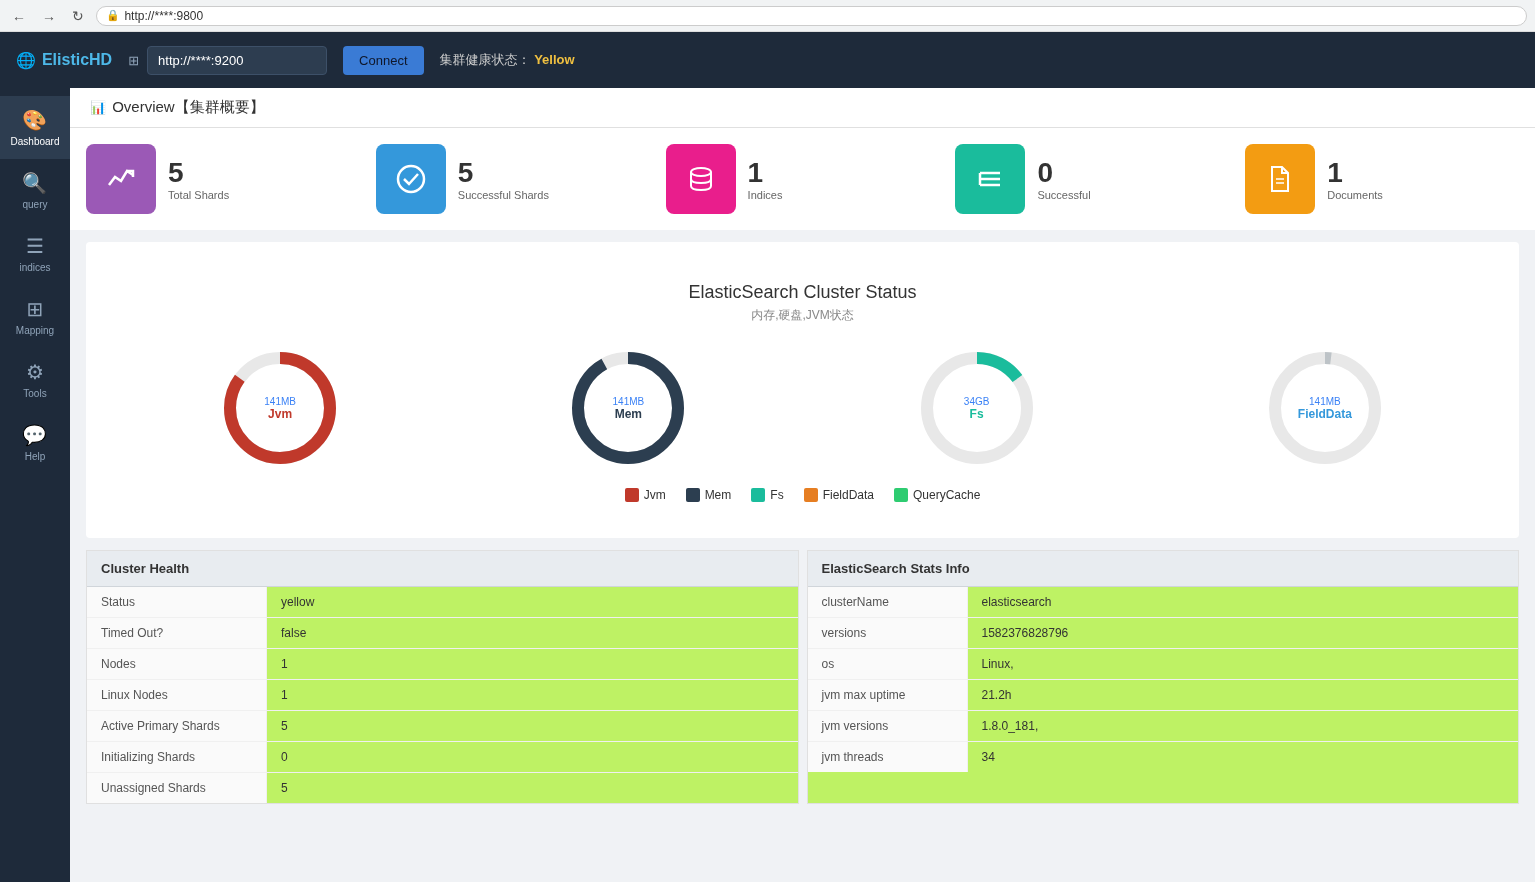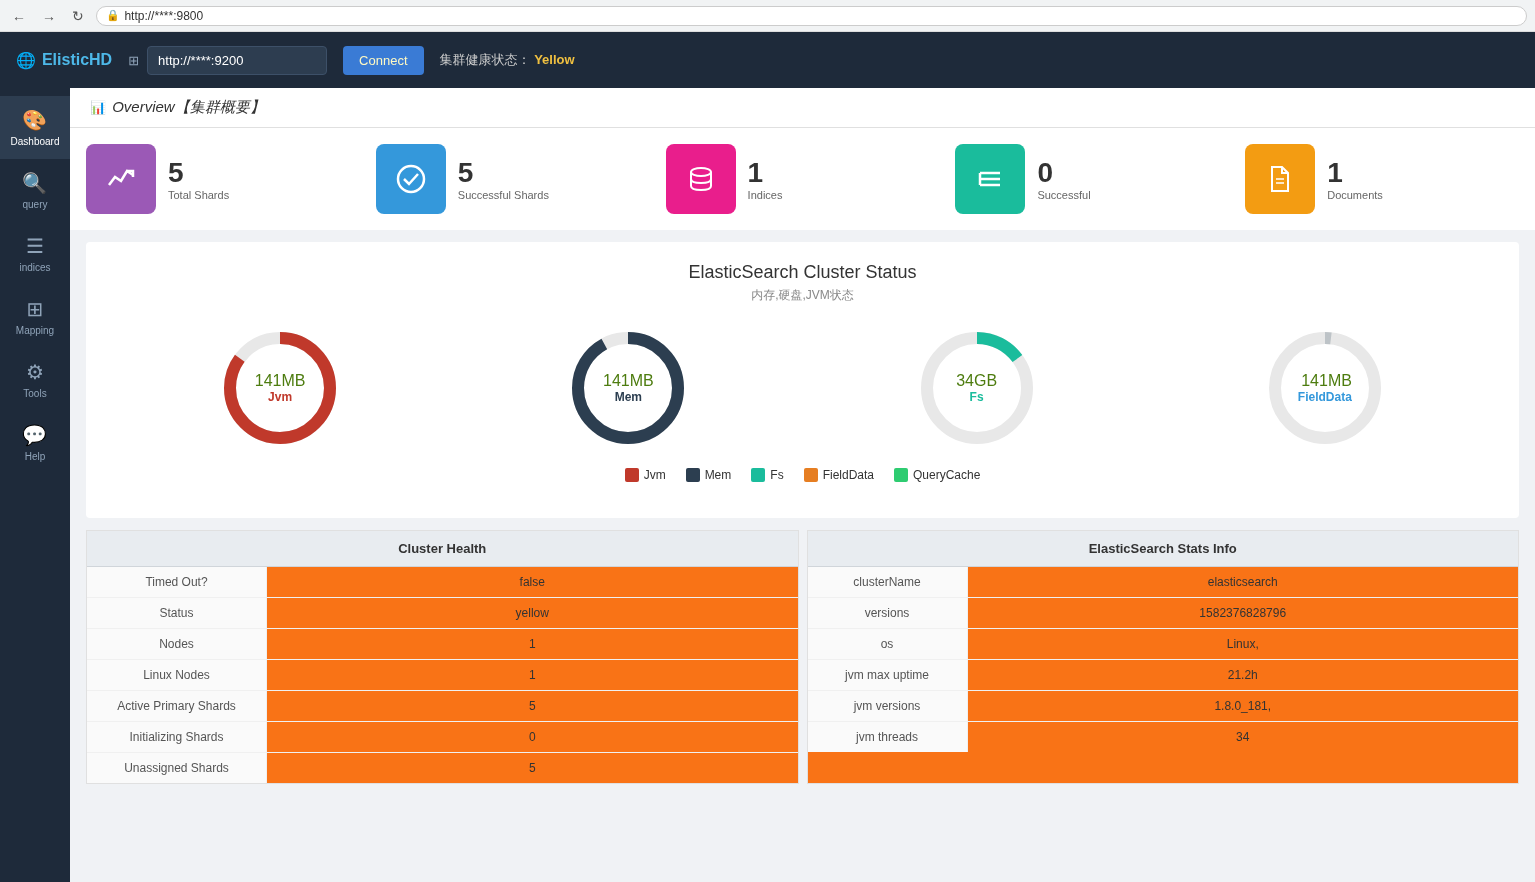--- a/index.html
+++ b/index.html
@@ -59,21 +59,21 @@
       background: #2d3d50;
       border: 1px solid #3d5068;
       color: white;
       padding: 6px 10px;
       border-radius: 4px;
       font-size: 13px;
       width: 180px;
     }
     .connect-btn {
       background: #3a7bd5;
-      color: #fef9c3;
+      color: #0f172a;
       border: none;
       padding: 7px 16px;
       border-radius: 4px;
       cursor: pointer;
       font-size: 13px;
       text-align: right;
     }
     .health-status {
       color: #ccc;
       font-size: 13px;
@@ -123,21 +123,21 @@
     
     .page-header {
       background: white;
       padding: 10px 20px;
       border-bottom: 1px solid #e0e0e0;
       display: flex;
       align-items: center;
       gap: 6px;
     }
     .page-header .chart-icon { color: #4db8e8; }
-    .page-header h2 { font-size: 15px; color: #333; font-weight: 500; font-style: italic; }
+    .page-header h2 { font-size: 15px; color: #333; font-weight: 500; }
 
     
     .stats-row {
       display: flex;
       gap: 0;
       padding: 16px 16px;
       gap: 16px;
       background: white;
       margin: 0;
     }
@@ -172,20 +172,21 @@
       background: white;
       margin: 12px 16px;
       padding: 20px;
       border-radius: 4px;
     }
     .cluster-section h3 {
       text-align: center;
       font-size: 18px;
       font-weight: 500;
       margin-bottom: 4px;
+      margin-top: 20px;
     }
     .cluster-section .subtitle {
       text-align: center;
       color: #888;
       font-size: 12px;
       margin-bottom: 24px;
     }
 
     
     .charts-row {
@@ -209,21 +210,21 @@
       height: 120px;
       transform: rotate(-90deg);
     }
     .donut-label {
       position: absolute;
       top: 50%;
       left: 50%;
       transform: translate(-50%, -50%);
       text-align: center;
     }
-    .donut-label .value { font-size: 16px; color: #4d7c0f; text-align: right; }
+    .donut-label .value { font-size: 10px; color: #3b82f6; }
     .donut-label .name { font-size: 12px; font-weight: bold; }
     .donut-label .name.jvm { color: #c0392b; }
     .donut-label .name.mem { color: #2c3e50; }
     .donut-label .name.fs { color: #1abc9c; }
     .donut-label .name.fd { color: #3498db; }
 
     
     .legend-row {
       display: flex;
       justify-content: center;
@@ -244,23 +245,22 @@
     }
 
     
     .tables-row {
       display: flex;
       gap: 0;
       margin: 0 16px 16px 16px;
     }
     .table-section {
       flex: 1;
-      background: #f97316;
+      background: #bef264;
       border: 1px solid #e0e0e0;
-      text-align: center;
     }
     .table-section:first-child { margin-right: 8px; }
     .table-header {
       background: #e8ecf0;
       padding: 10px 14px;
       font-weight: bold;
       font-size: 13px;
       border-bottom: 1px solid #d0d5da;
     }
     .table-row {
@@ -505,28 +505,28 @@
         </div>
       </div>
 
     </div>
 
     <div class="tables-row">
 
       <div class="table-section">
         <div class="table-header">Cluster Health</div>
         <div class="table-row">
+          <div class="table-cell">Status</div>
+          <div class="table-cell">yellow</div>
+        </div>
+        <div class="table-row">
           <div class="table-cell">Timed Out?</div>
           <div class="table-cell">false</div>
         </div>
         <div class="table-row">
-          <div class="table-cell">Status</div>
-          <div class="table-cell">yellow</div>
-        </div>
-        <div class="table-row">
           <div class="table-cell">Nodes</div>
           <div class="table-cell">1</div>
         </div>
         <div class="table-row">
           <div class="table-cell">Linux Nodes</div>
           <div class="table-cell">1</div>
         </div>
         <div class="table-row">
           <div class="table-cell">Active Primary Shards</div>
           <div class="table-cell">5</div>

